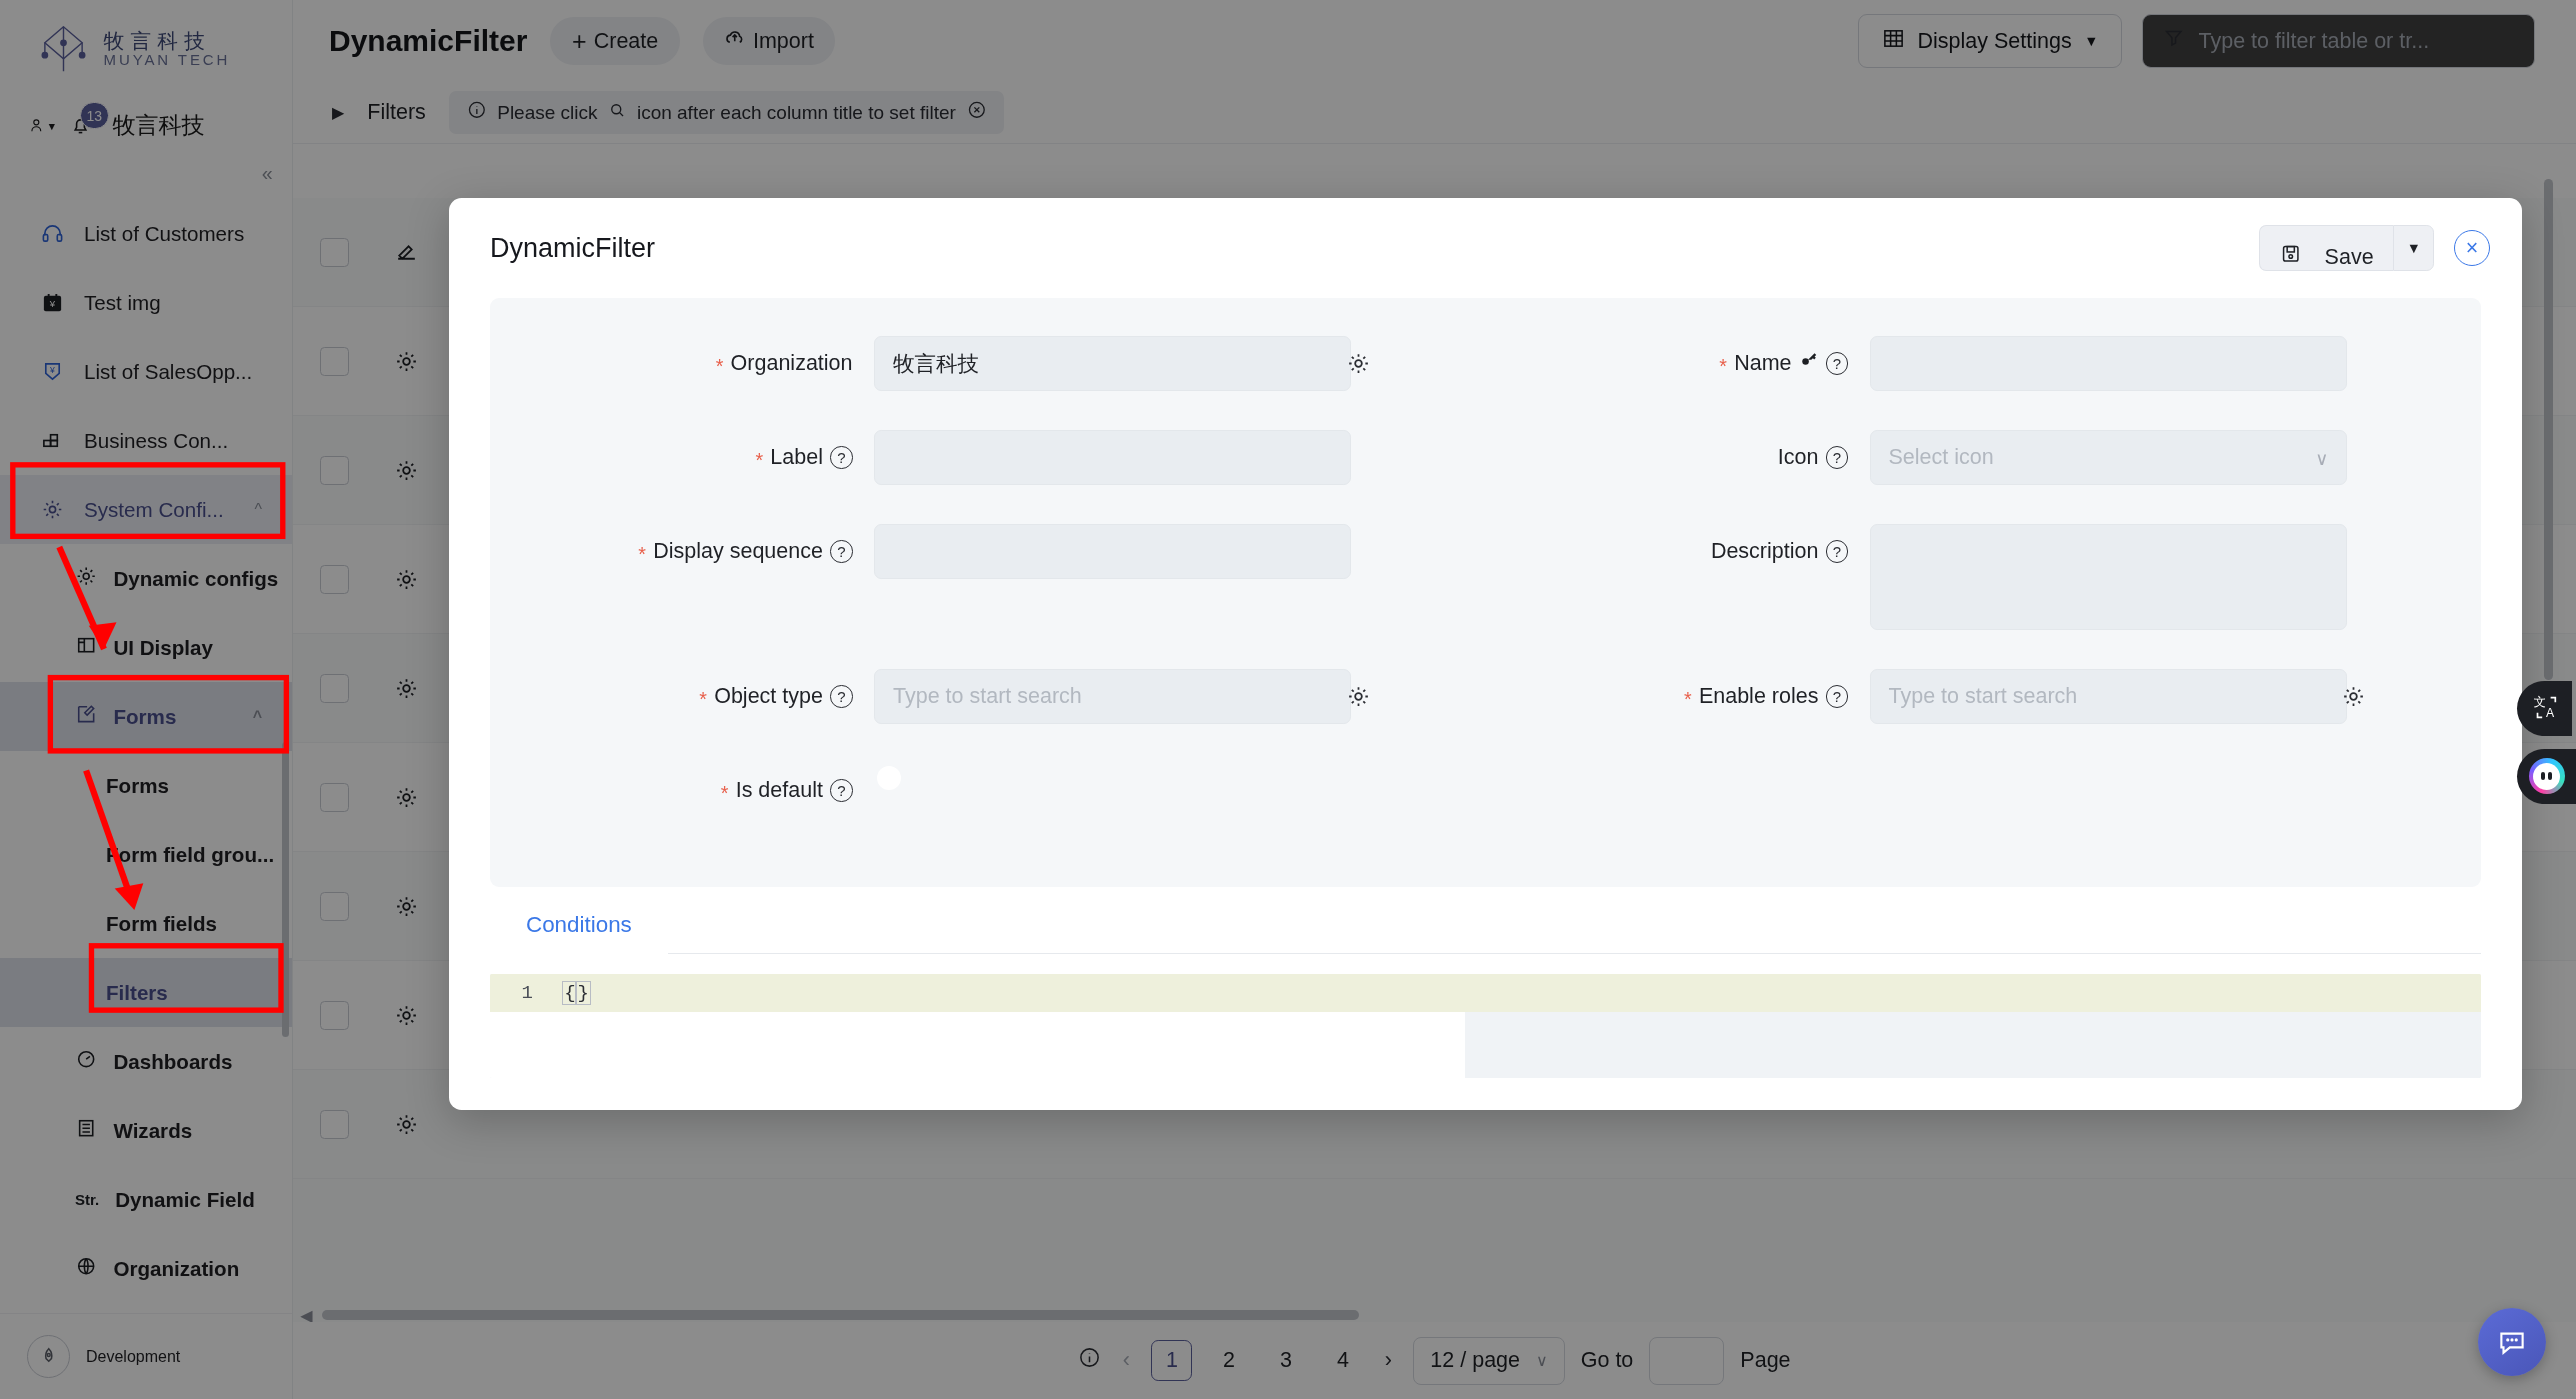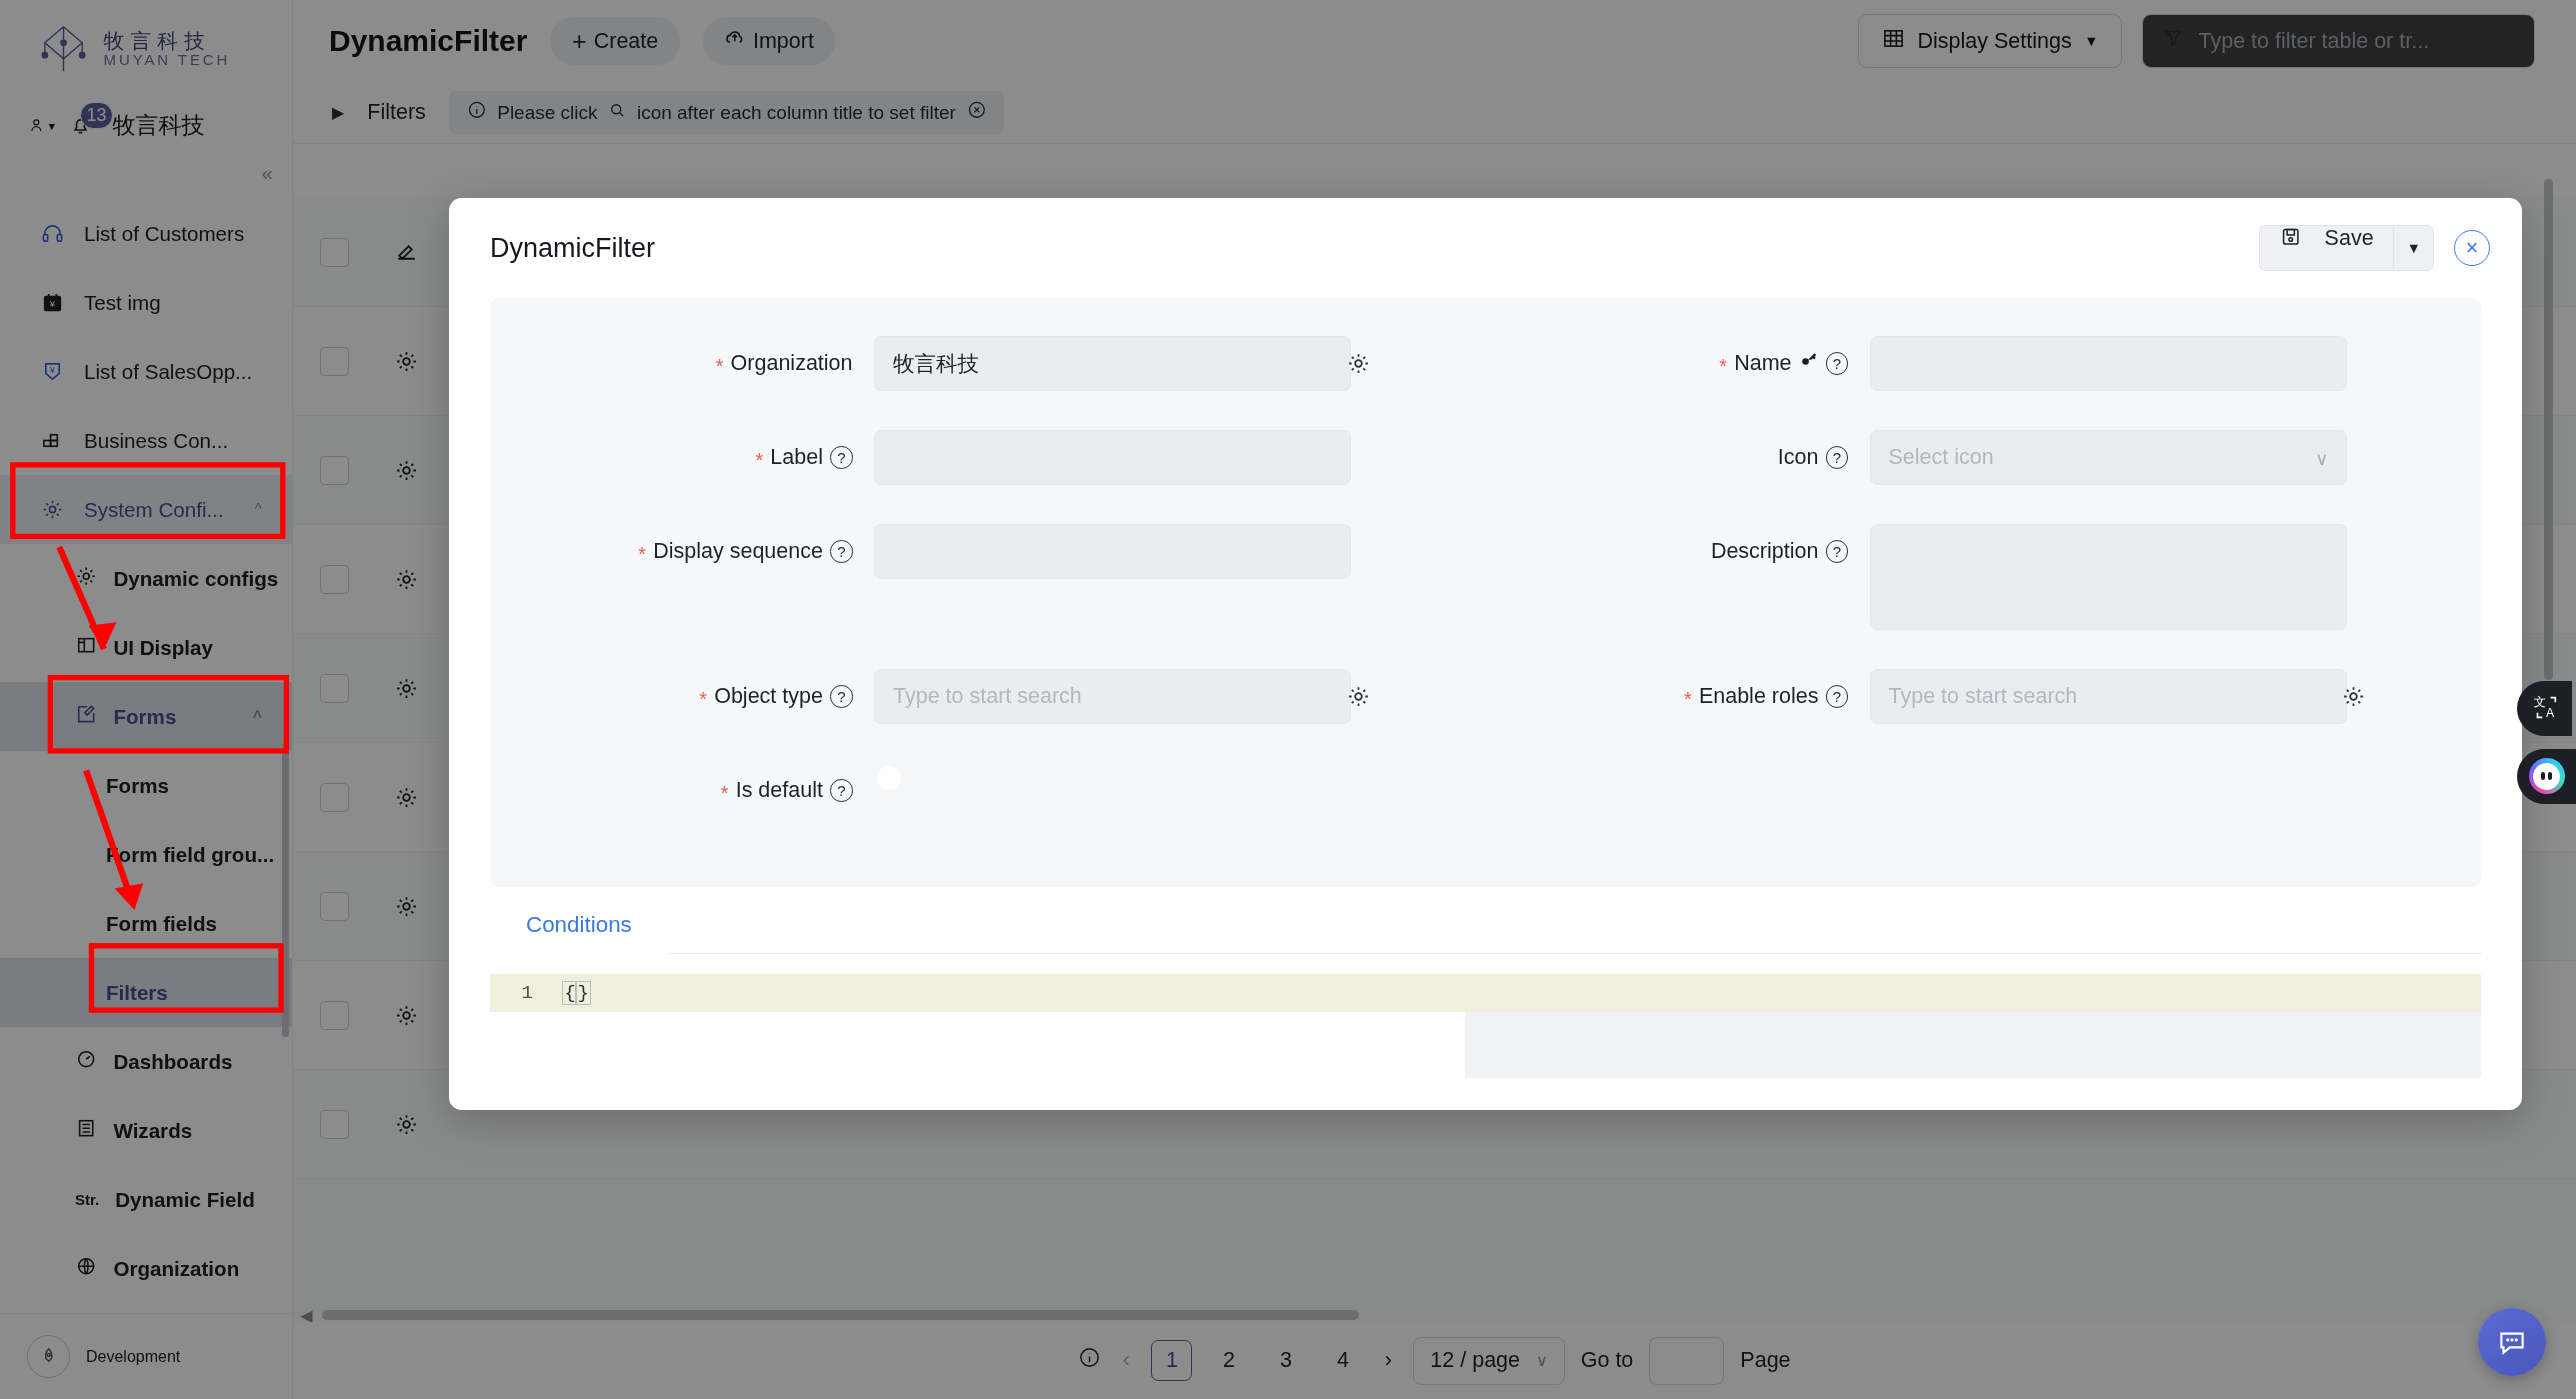--- a/index.html
+++ b/index.html
@@ -27,21 +27,21 @@
   .brand-cn { font-size: 20.6px; letter-spacing: 6.3px; color: #3f4a78; font-weight: 500; }
   .brand-en { font-size: 15px; letter-spacing: 2.9px; color: #6a7298; }
 
   .userbar { height: 55px; display: flex; align-items: center; gap: 11.6px; padding-left: 30px; position: relative; }
   .user-ico { width: 27px; height: 23px; display:flex; align-items:center; color:#1d1d1f; }
   .bell-wrap { position: relative; width: 27px; height: 27px; display:flex; align-items:center; }
   .badge {
     position: absolute; left: 11.6px; top: -9.8px;
     min-width: 27px; height: 27px; padding: 0 5.4px;
     border-radius: 13.4px; background: #5a5f9c; color: #fff;
-    font-size: 18px; display: flex; align-items: center; justify-content: center;
+    font-size: 14px; display: flex; align-items: center; justify-content: center;
     border: 1.8px solid #fff;
   }
   .user-name { font-size: 23px; color: #1a1a1a; margin-left: 5.4px; }
 
   .collapse-row { height: 41px; display: flex; justify-content: flex-end; padding-right: 23px; align-items: center; }
   .collapse-ico { color: #8a8f99; font-size: 19.7px; letter-spacing: -3.6px; }
 
   .nav { flex: 1; overflow: hidden; padding-top: 5.4px; position: relative; }
   .nav-item {
     height: 69px; display: flex; align-items: center; gap: 18px;
@@ -142,21 +142,21 @@
   .modal {
     position: absolute; left: 449px; top: 198px; width: 2073px; height: 912px;
     background: #ffffff; border-radius: 12.5px; z-index: 60;
     box-shadow: 0 10.7px 43px rgba(0,0,0,.22);
     display: flex; flex-direction: column; overflow: hidden;
   }
   .modal-head { height: 100px; display: flex; align-items: center; padding: 0 32px 0 41px; flex: none; }
   .modal-title { font-size: 27px; color: #16181d; font-weight: 500; }
   .modal-actions { margin-left: auto; display: flex; align-items: center; gap: 0; }
   .save-btn {
-    display: inline-flex; align-items: flex-start; gap: 23px;
+    display: inline-flex; align-items: flex-end; gap: 23px;
     height: 46px; padding: 0 19.7px; font-size: 21.5px; color: #1f2126;
     background: #eef0f4; border: 0.9px solid #dfe2e8; border-right: none;
     border-radius: 7.2px 0 0 7.2px; cursor: pointer;
   }
   .save-caret {
     width: 41px; height: 46px; display: flex; align-items: center; justify-content: center;
     background: #eef0f4; border: 0.9px solid #dfe2e8; border-radius: 0 7.2px 7.2px 0;
     font-size: 14.3px; color: #1f2126; cursor: pointer;
   }
   .close-btn { margin-left: 19.7px; width: 36px; height: 36px; border-radius: 50%;

